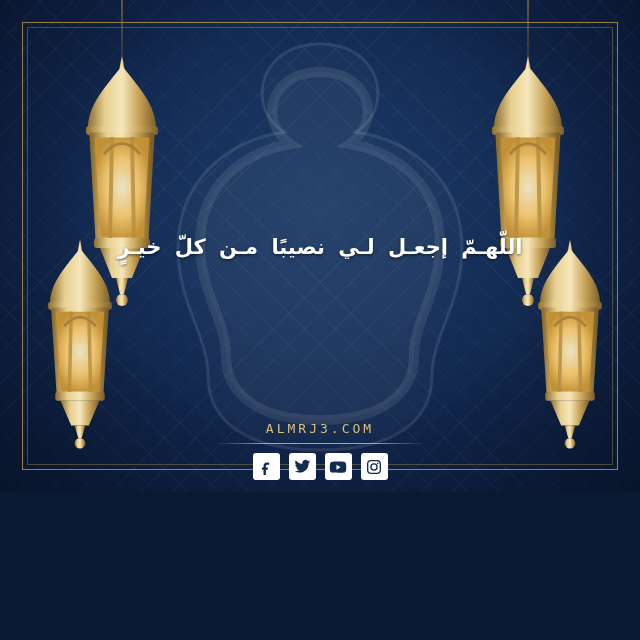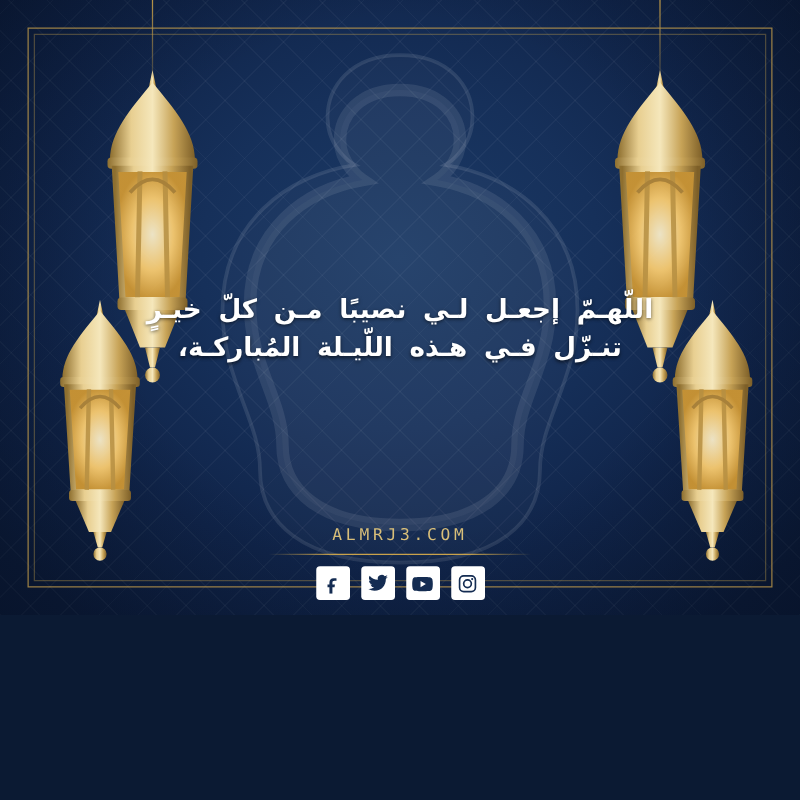--- a/index.html
+++ b/index.html
@@ -253,21 +253,20 @@
       <path d="M30 100 C42 86 54 86 66 100" stroke="#a8813a" stroke-width="3" fill="none"></path>
       <rect x="20" y="174" width="56" height="10" rx="3" fill="url(#gmet1)"></rect>
       <path d="M26 184 L70 184 L58 212 L38 212 Z" fill="url(#gmet1)"></path>
       <path d="M42 212 L54 212 L50 226 L46 226 Z" fill="url(#gmet1)"></path>
       <circle cx="48" cy="232" r="6" fill="url(#gmet1)"></circle>
     </svg>
   </div>
 
   <div id="quote">
     <div class="line l1">اللّهـمّ إجعـل لـي نصيبًا مـن كلّ خيـرٍ</div>
-    <div class="line l2">تنـزّل فـي هـذه اللّيـلة المُباركـة،</div>
   </div>
 
   <div id="site">ALMRJ3.COM</div>
   <div id="divider"></div>
 
   <div id="social">
     <div class="sicon" title="Facebook">
       <svg width="16" height="16" viewBox="0 0 24 24" fill="#142c52">
         <path d="M14.5 8.5h2.3V5.6c-.4-.05-1.8-.17-3.4-.17-3.4 0-5.1 2.1-5.1 5.3v2.2H6v3.3h2.3V24h3.6v-7.8h2.6l.4-3.3h-3V11c0-1.6.4-2.5 2.6-2.5z"></path>
       </svg>

